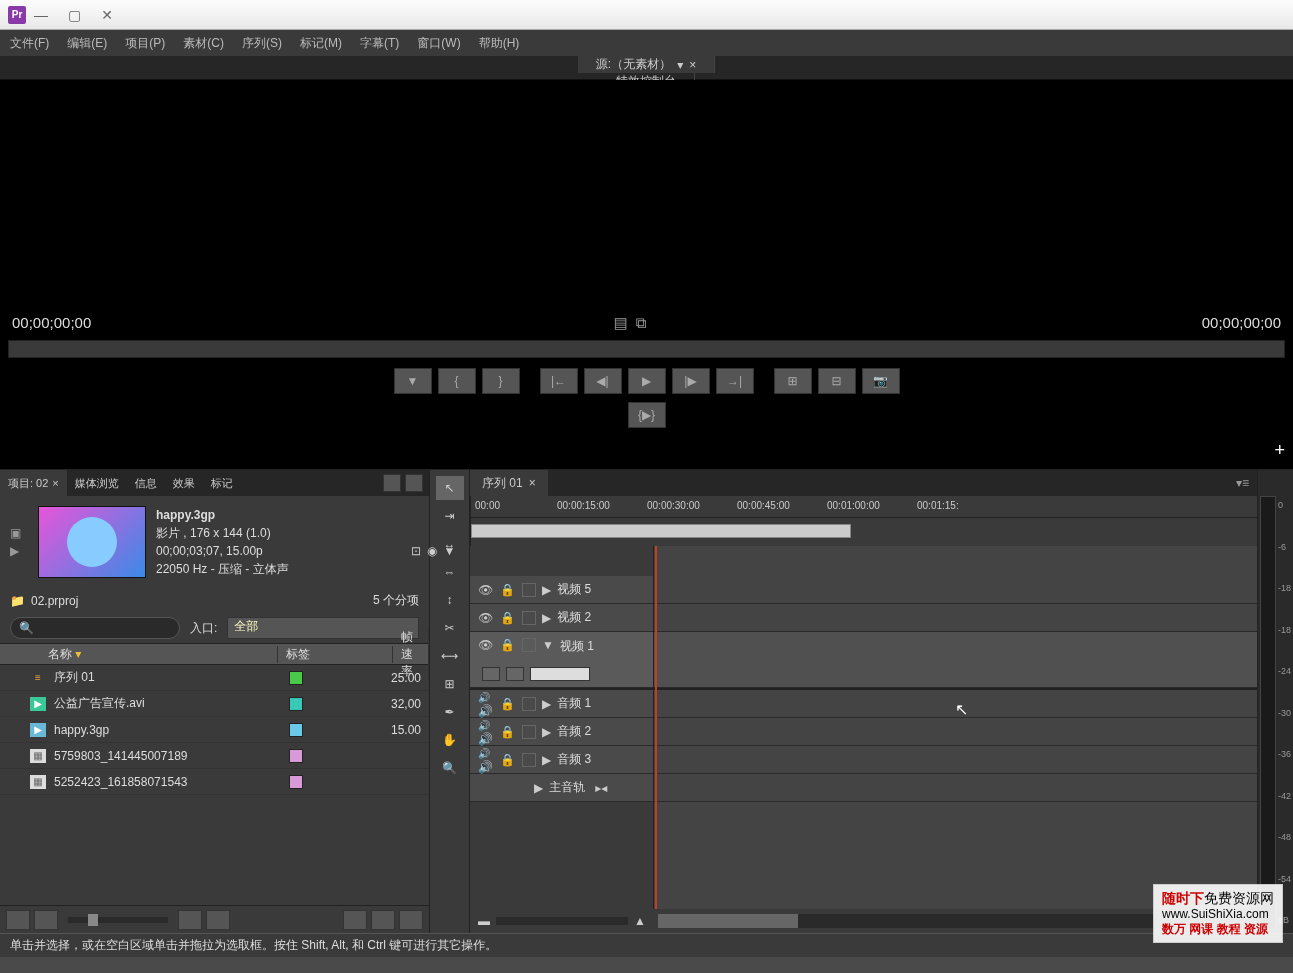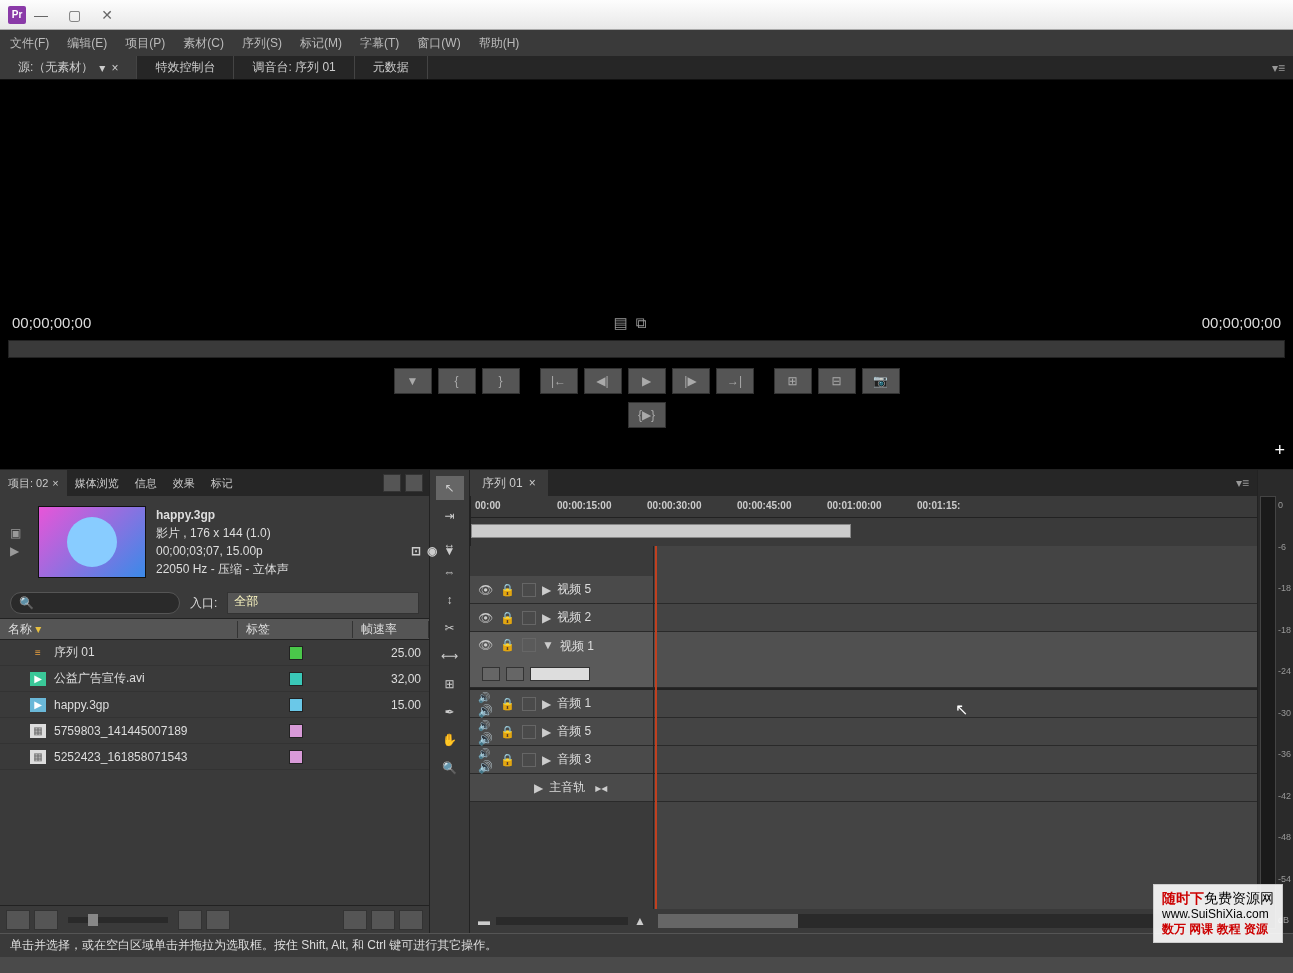--- a/index.html
+++ b/index.html
@@ -10,21 +10,21 @@
 .app-icon { width: 18px; height: 18px; background: #8a3aa8; color: #fff; font-size: 10px; font-weight: bold; display: flex; align-items: center; justify-content: center; border-radius: 2px; margin-right: 8px; }
 .title-text { color: #333; font-size: 13px; flex: 1; }
 .win-controls { display: flex; gap: 20px; color: #666; }
 .win-btn { cursor: pointer; font-size: 14px; }
 
 
 .menubar { height: 26px; background: #3a3a3a; display: flex; align-items: center; padding: 0 10px; gap: 18px; color: #bbb; }
 .menu-item { cursor: pointer; }
 
 
-.top-tabs { height: 24px; background: #262626; display: flex; align-items: center; border-bottom: 1px solid #111; }
+.top-tabs { height: 24px; background: #262626; display: flex; align-items: center; border-bottom: 1px solid #111; flex-direction: column; }
 .top-tab { padding: 0 18px; height: 100%; display: flex; align-items: center; color: #ccc; cursor: pointer; border-right: 1px solid #444; }
 .top-tab.active { background: #3a3a3a; }
 .panel-menu-btn { margin-left: auto; padding: 0 8px; color: #999; cursor: pointer; }
 
 
 .source-panel { height: 390px; background: #000000; position: relative; border-bottom: 1px solid #222; }
 .source-viewer { height: 230px; }
 .source-tc { display: flex; justify-content: space-between; padding: 4px 12px; color: #ddd; font-size: 15px; font-family: monospace; }
 .ruler-bar { height: 18px; background: #3a3a3a; border: 1px solid #222; margin: 4px 8px; }
 .transport { display: flex; justify-content: center; gap: 6px; padding: 6px; }
@@ -54,21 +54,21 @@
 
 .proj-row { display: flex; align-items: center; padding: 4px 10px; justify-content: space-between; color: #ddd; }
 .bin-icon { color: #888; margin-right: 6px; }
 .search-row { display: flex; padding: 4px 10px; gap: 10px; align-items: center; }
 .search-box { flex: 0 0 170px; height: 22px; background: #2a2a2a; border: 1px solid #555; border-radius: 11px; padding: 0 8px; color: #ccc; display: flex; align-items: center; }
 .entry-label { color: #ddd; }
 .entry-select { flex: 1; height: 22px; background: #555; border: 1px solid #333; color: #fef9c3; padding: 0 6px; }
 
 .list-header { display: flex; background: #555; height: 22px; align-items: center; border-top: 1px solid #222; border-bottom: 1px solid #222; }
 .lh-col { padding: 0 8px; color: #ddd; border-right: 1px solid #333; }
-.lh-name { flex: 0 0 238px; }
+.lh-name { flex: 0 0 238px; margin-left: 40px; }
 .lh-label { flex: 0 0 115px; }
 .lh-fps { flex: 1; font-family: Liberation Serif, serif; }
 
 .list-body { flex: 1; overflow: auto; }
 .list-row { display: flex; height: 26px; align-items: center; border-bottom: 1px solid #333; }
 .lr-name { flex: 0 0 238px; padding-left: 30px; display: flex; align-items: center; gap: 8px; color: #ddd; }
 .lr-label { flex: 0 0 115px; display: flex; justify-content: center; }
 .lr-fps { flex: 1; text-align: right; padding-right: 8px; color: #ddd; }
 .color-chip { width: 14px; height: 14px; border: 1px solid #222; }
 .file-icon { width: 16px; height: 14px; display: inline-flex; align-items: center; justify-content: center; font-size: 10px; }
@@ -83,21 +83,21 @@
 .tool { width: 28px; height: 24px; display: flex; align-items: center; justify-content: center; color: #ccc; cursor: pointer; }
 .tool.active { background: #666; }
 
 
 .timeline-panel { flex: 1; background: #3a3a3a; display: flex; flex-direction: column; border-right: 1px solid #222; }
 .tl-tabs { height: 26px; background: #262626; display: flex; align-items: center; }
 .tl-tab { padding: 0 12px; height: 100%; display: flex; align-items: center; background: #3a3a3a; color: #ccc; }
 .tl-header { display: flex; height: 50px; }
 .tl-tc-box { width: 184px; padding: 6px 12px; }
 .tl-tc { color: #e8c040; font-family: monospace; font-size: 16px; font-weight: bold; }
-.tl-ruler { flex: 1; position: relative; border-left: 1px solid #222; font-weight: bold; }
+.tl-ruler { flex: 1; position: relative; border-left: 1px solid #222; }
 .ruler-ticks { height: 22px; background: #3a3a3a; display: flex; color: #ccc; font-size: 10px; position: relative; border-bottom: 1px solid #222; }
 .tick { position: absolute; top: 4px; }
 .ruler-work { height: 28px; position: relative; }
 .work-bar { position: absolute; left: 0; top: 6px; height: 14px; background: #ccc; border: 1px solid #888; width: 380px; }
 .ruler-icons { position: absolute; left: -60px; top: 26px; display: flex; gap: 6px; color: #ccc; }
 .playhead-line { position: absolute; left: 185px; top: 0; bottom: 0; width: 2px; background: #c04020; z-index: 5; }
 
 .tracks { flex: 1; position: relative; display: flex; }
 .track-headers { width: 184px; border-right: 1px solid #222; }
 .track-content { flex: 1; background: #444; position: relative; }
@@ -232,20 +232,24 @@
       <div class="thumb">
           <div class="thumb-inner"></div>
         </div>
       <div class="clip-meta">
         <div class="clip-name">happy.3gp</div>
         <div>影片 , 176 x 144 (1.0)</div>
         <div>00;00;03;07, 15.00p</div>
         <div>22050 Hz - 压缩 - 立体声</div>
       </div>
     </div>
+    <div class="proj-row">
+      <span><span class="bin-icon">📁</span><span>02.prproj</span></span>
+      <span>5 个分项</span>
+    </div>
     <div class="search-row">
       <div class="search-box">
           <span>🔍</span>
         </div>
       <span class="entry-label">入口:</span>
       <div class="entry-select">全部</div>
     </div>
     <div class="list-header">
       <div class="lh-col lh-name"><span>名称</span> <span style="color:#e8c040">▾</span></div>
       <div class="lh-col lh-label">标签</div>
@@ -396,21 +400,21 @@
             <span class="track-lock">🔒</span>
             <span class="track-toggle"></span>
             <span class="track-expand">▶</span>
             <span class="track-name">音频 1</span>
           </div>
         <div class="track audio">
             <span class="track-eye">🔊</span>
             <span class="track-lock">🔒</span>
             <span class="track-toggle"></span>
             <span class="track-expand">▶</span>
-            <span class="track-name">音频 5</span>
+            <span class="track-name">音频 2</span>
           </div>
         <div class="track audio">
             <span class="track-eye">🔊</span>
             <span class="track-lock">🔒</span>
             <span class="track-toggle"></span>
             <span class="track-expand">▶</span>
             <span class="track-name">音频 3</span>
           </div>
         <div class="track">
             <span style="width:50px"></span>

